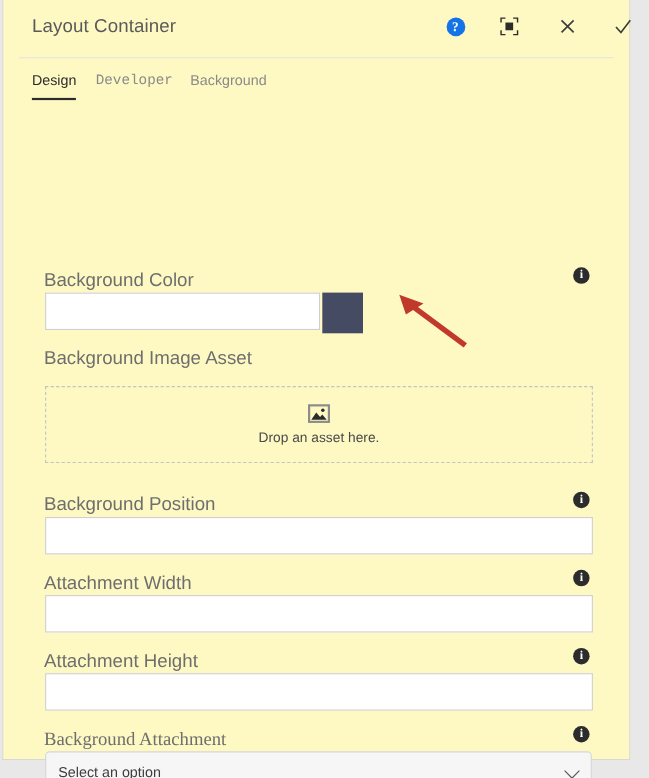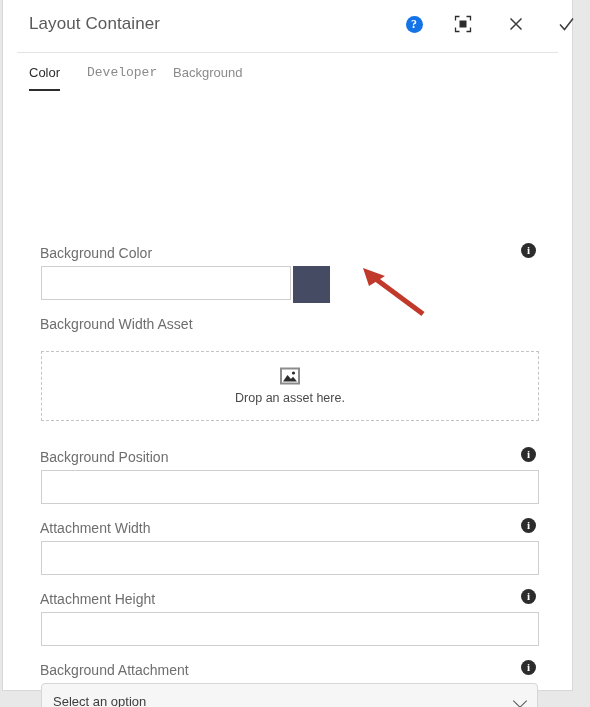--- a/index.html
+++ b/index.html
@@ -13,21 +13,21 @@
     font-family: "Liberation Sans", sans-serif;
     overflow: hidden;
   }
 
   #panel {
     position: absolute;
     left: 2px;
     top: 0;
     width: 571px;
     height: 691px;
-    background: #ffffff;
+    background: #fef9c3;
     border-left: 1px solid #d8d8d8;
     border-right: 1px solid #d8d8d8;
     border-bottom: 1px solid #d8d8d8;
     box-sizing: border-box;
   }
 
   
   #header {
     position: relative;
     height: 52px;
@@ -93,21 +93,21 @@
   #tab-transitions { left: 156px; }
 
   
   #form {
     position: relative;
     margin-top: 18px;
   }
   .field-label {
     position: absolute;
     left: 37px;
-    font-size: 14px;
+    font-size: 17px;
     color: #6e6e6e;
     white-space: nowrap;
   }
   .info-icon {
     position: absolute;
     left: 518px;
     width: 15px;
     height: 15px;
     border-radius: 50%;
     background: #2c2c2c;
@@ -201,21 +201,21 @@
   #input-bg-position     { top: 349px; }
 
   #label-bg-width        { top: 399px; }
   #info-bg-width         { top: 397px; }
   #input-bg-width        { top: 420px; }
 
   #label-bg-height       { top: 470px; }
   #info-bg-height        { top: 468px; }
   #input-bg-height       { top: 491px; }
 
-  #label-bg-attachment   { top: 541px; }
+  #label-bg-attachment   { top: 541px; font-family: Liberation Serif, serif; }
   #info-bg-attachment    { top: 539px; }
   #select-bg-attachment  { top: 562px; }
 
   
   #annotation-arrow {
     position: absolute;
     left: 352px;
     top: 262px;
     width: 80px;
     height: 60px;
@@ -251,33 +251,33 @@
     </div>
 
     <div class="hdr-btn" id="confirm-button">
       <svg width="19" height="19" viewBox="0 0 19 19">
         <path d="M3 9.5 L7.5 14.5 L16 3.5" fill="none" stroke="#3c3c3c" stroke-width="1.5"></path>
       </svg>
     </div>
   </div>
 
   <div id="tabs">
-    <div class="tab active" id="tab-design">Color</div>
+    <div class="tab active" id="tab-design">Design</div>
     <div class="tab" id="tab-developer">Developer</div>
     <div class="tab" id="tab-transitions">Background</div>
   </div>
 
   <div id="form">
 
     <div class="field-label" id="label-bg-color">Background Color</div>
     <div class="info-icon" id="info-bg-color">i</div>
     <input class="text-input" id="input-bg-color" value="" style="">
     <div id="swatch-bg-color" style="background: rgb(69, 75, 99);"></div>
 
-    <div class="field-label" id="label-bg-image">Background Width Asset</div>
+    <div class="field-label" id="label-bg-image">Background Image Asset</div>
     <div id="dropzone">
       <div id="dropzone-inner">
         <svg width="20" height="18" viewBox="0 0 20 18">
           <rect x="1" y="1.5" width="18" height="15" fill="none" stroke="#8c8c8c" stroke-width="2"></rect>
           <circle cx="13.5" cy="6" r="1.6" fill="#2c2c2c"></circle>
           <path d="M3 14.5 L7.5 8 L11 12 L13 9.8 L17 14.5 Z" fill="#2c2c2c"></path>
         </svg>
         <div id="dropzone-text">Drop an asset here.</div>
       </div>
     </div>

